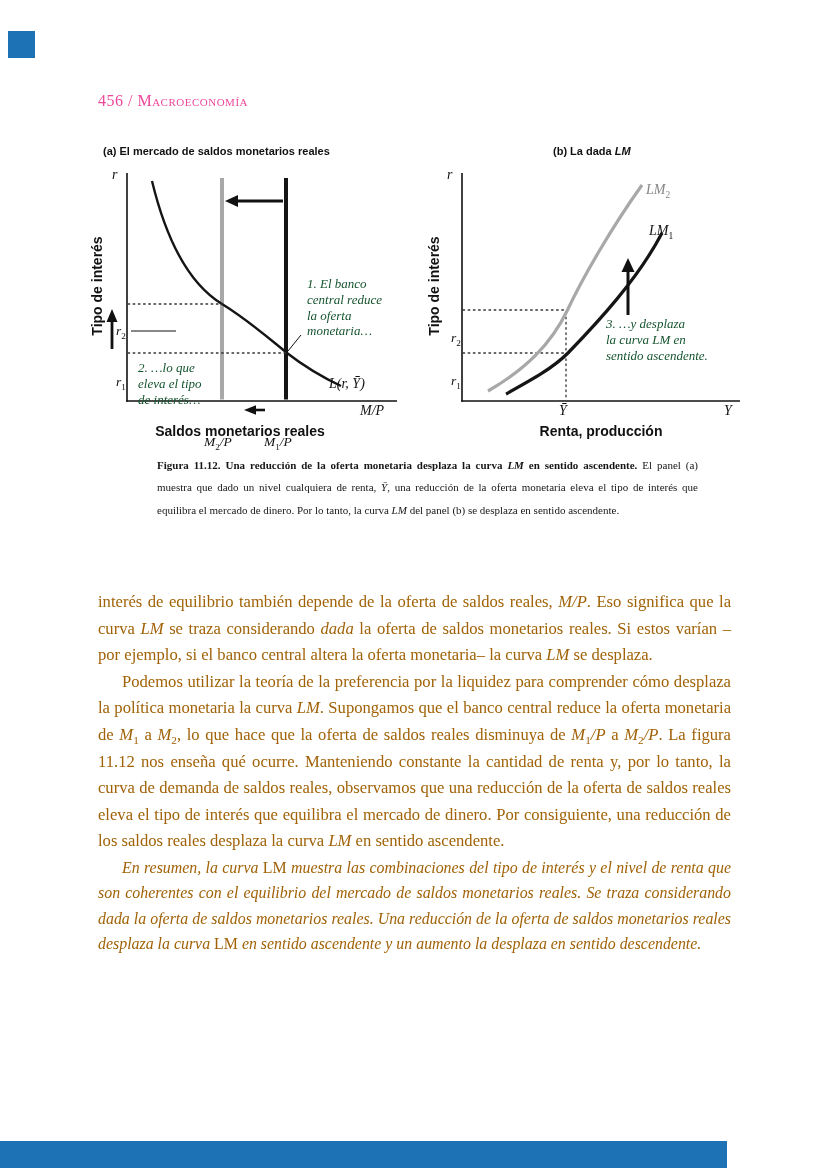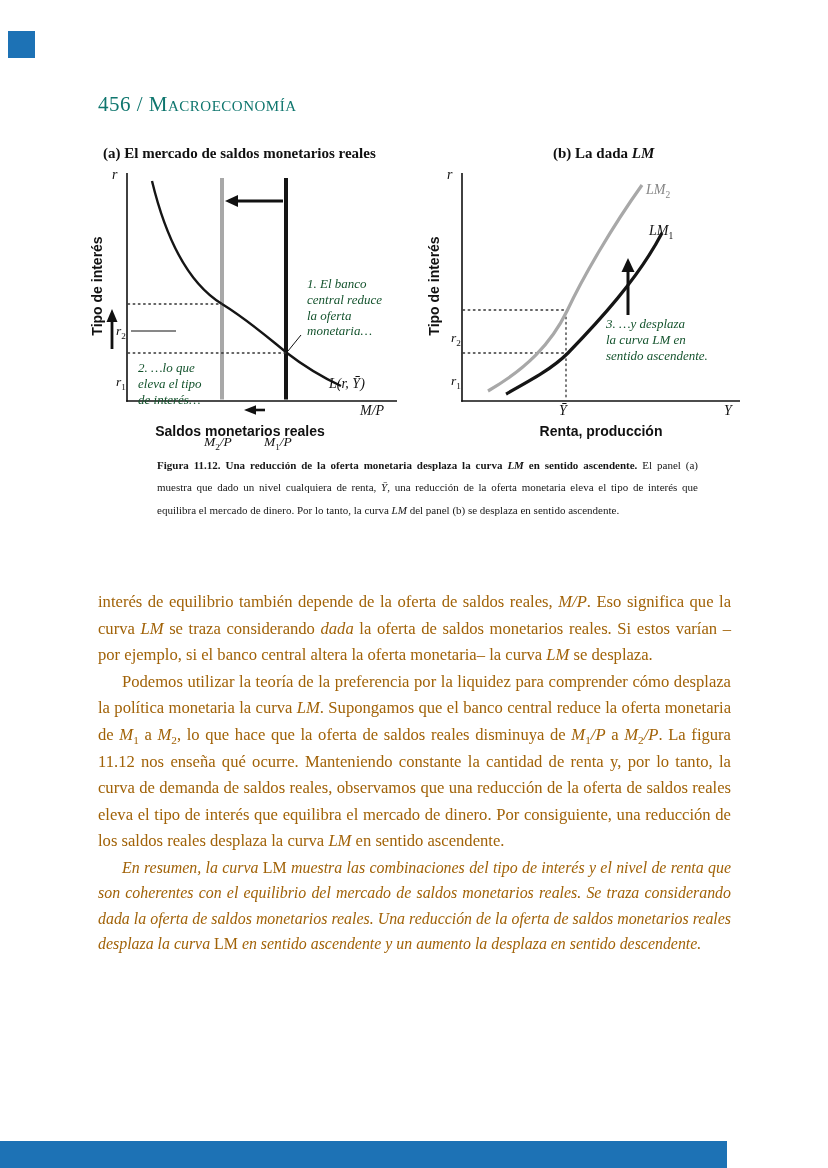--- a/index.html
+++ b/index.html
@@ -5,25 +5,25 @@
   * { margin:0; padding:0; box-sizing:border-box; }
   html,body { background:#ffffff; }
   .page {
     position:relative; width:828px; height:1168px; margin:0 auto;
     background:#ffffff; overflow:hidden; color:#1a1a1a;
     font-family:"Liberation Serif","DejaVu Serif",serif;
   }
   .abs { position:absolute; }
   .header {
     position:absolute; left:98px; top:92px;
-    font-size:21px; font-variant:small-caps; letter-spacing:.5px; color:#0f766e;
+    font-size:16px; font-variant:small-caps; letter-spacing:.5px; color:#ec4899;
   }
   .panel-title {
-    position:absolute; font-family:Liberation Serif, serif;
-    font-weight:700; font-size:15px; color:#111; white-space:nowrap;
+    position:absolute; font-family:Liberation Sans, sans-serif;
+    font-weight:700; font-size:11px; color:#111; white-space:nowrap;
   }
   .axis-title {
     position:absolute; font-family:"Liberation Sans","DejaVu Sans",sans-serif;
     font-weight:700; font-size:14px; color:#111; text-align:center;
   }
   .vtitle { transform:rotate(-90deg); }
   .math {
     position:absolute; font-style:italic; font-size:14px; color:#111; white-space:nowrap;
     font-family:"Liberation Serif","DejaVu Serif",serif;
   }

